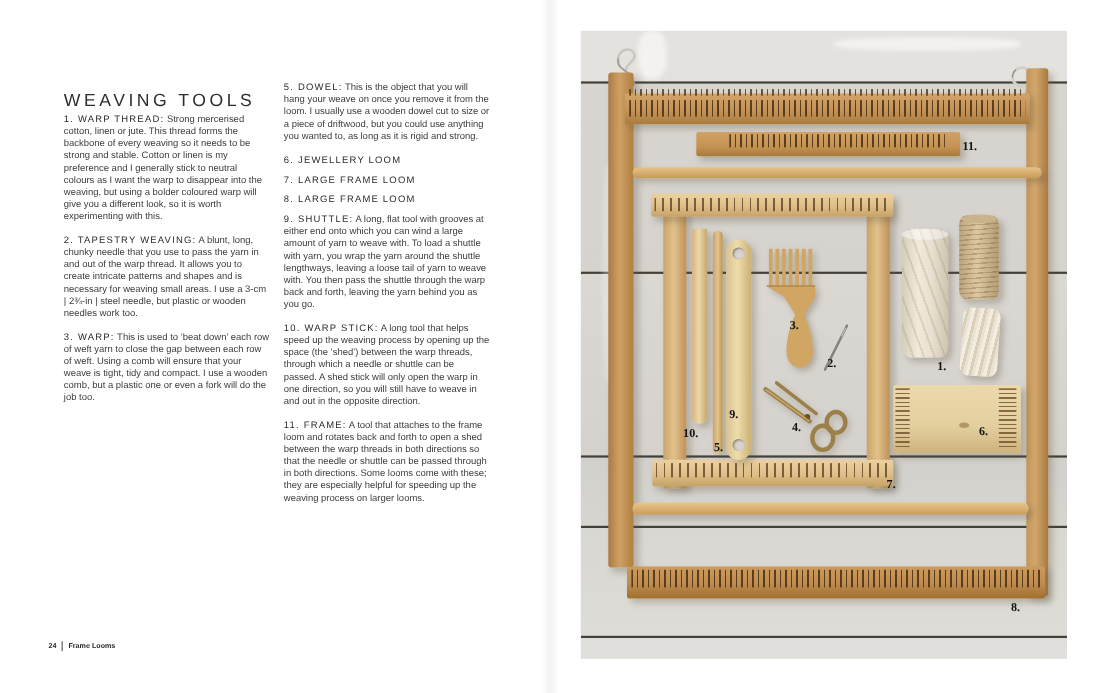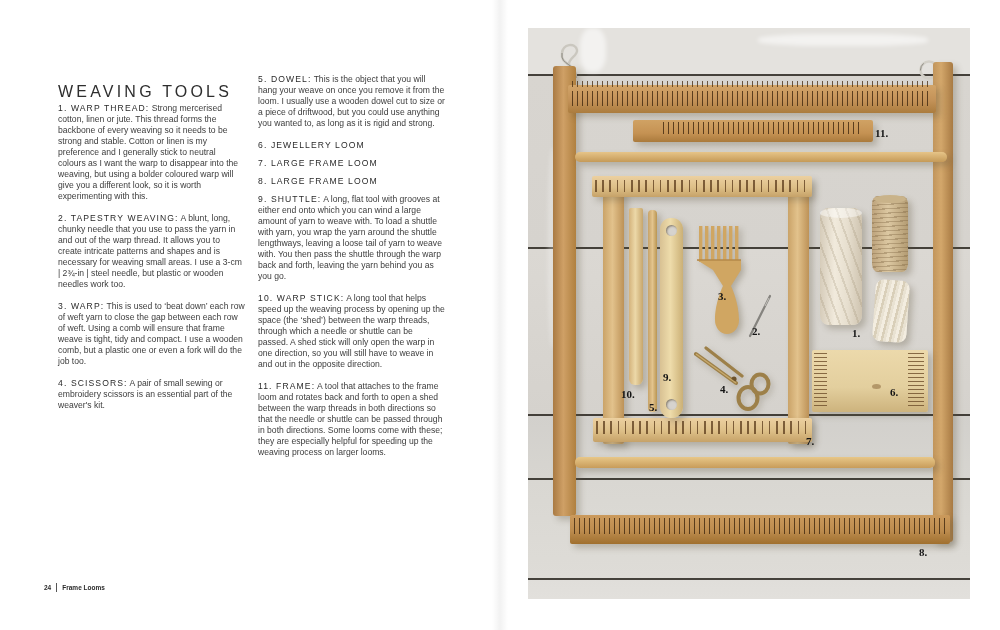--- a/index.html
+++ b/index.html
@@ -50,22 +50,21 @@
 <body>
 
 <div class="spread">
 
   <div class="page-left">
     <div class="heading">WEAVING TOOLS</div>
 
     <div class="col col1">
       <p><span class="term"><span>1.</span> <span>WARP THREAD:</span></span> <span>Strong mercerised cotton, linen or jute. This thread forms the backbone of every weaving so it needs to be strong and stable. Cotton or linen is my preference and I generally stick to neutral colours as I want the warp to disappear into the weaving, but using a bolder coloured warp will give you a different look, so it is worth experimenting with this.</span></p>
       <p><span class="term"><span>2.</span> <span>TAPESTRY WEAVING:</span></span> <span>A blunt, long, chunky needle that you use to pass the yarn in and out of the warp thread. It allows you to create intricate patterns and shapes and is necessary for weaving small areas. I use a 3-cm | 2¾-in | steel needle, but plastic or wooden needles work too.</span></p>
-      <p><span class="term"><span>3.</span> <span>WARP:</span></span> <span>This is used to ‘beat down’ each row of weft yarn to close the gap between each row of weft. Using a comb will ensure that frame weave is tight, tidy and compact. I use a wooden comb, but a plastic one or even a fork will do the job too.</span></p>
-      <p><span class="term"><span>4.</span> <span>SCISSORS:</span></span> <span>A pair of small sewing or embroidery scissors is an essential part of the weaver's kit.</span></p>
+      <p><span class="term"><span>3.</span> <span>WARP:</span></span> <span>This is used to ‘beat down’ each row of weft yarn to close the gap between each row of weft. Using a comb will ensure that your weave is tight, tidy and compact. I use a wooden comb, but a plastic one or even a fork will do the job too.</span></p>
     </div>
 
     <div class="col col2">
       <p><span class="term"><span>5.</span> <span>DOWEL:</span></span> <span>This is the object that you will hang your weave on once you remove it from the loom. I usually use a wooden dowel cut to size or a piece of driftwood, but you could use anything you wanted to, as long as it is rigid and strong.</span></p>
       <p class="loom-only"><span class="term"><span>6.</span> <span>JEWELLERY LOOM</span></span></p>
       <p class="loom-only"><span class="term"><span>7.</span> <span>LARGE FRAME LOOM</span></span></p>
       <p class="loom-only"><span class="term"><span>8.</span> <span>LARGE FRAME LOOM</span></span></p>
       <p class="after-list"><span class="term"><span>9.</span> <span>SHUTTLE:</span></span> <span>A long, flat tool with grooves at either end onto which you can wind a large amount of yarn to weave with. To load a shuttle with yarn, you wrap the yarn around the shuttle lengthways, leaving a loose tail of yarn to weave with. You then pass the shuttle through the warp back and forth, leaving the yarn behind you as you go.</span></p>
       <p><span class="term"><span>10.</span> <span>WARP STICK:</span></span> <span>A long tool that helps speed up the weaving process by opening up the space (the ‘shed’) between the warp threads, through which a needle or shuttle can be passed. A shed stick will only open the warp in one direction, so you will still have to weave in and out in the opposite direction.</span></p>
       <p><span class="term"><span>11.</span> <span>FRAME:</span></span> <span>A tool that attaches to the frame loom and rotates back and forth to open a shed between the warp threads in both directions so that the needle or shuttle can be passed through in both directions. Some looms come with these; they are especially helpful for speeding up the weaving process on larger looms.</span></p>

